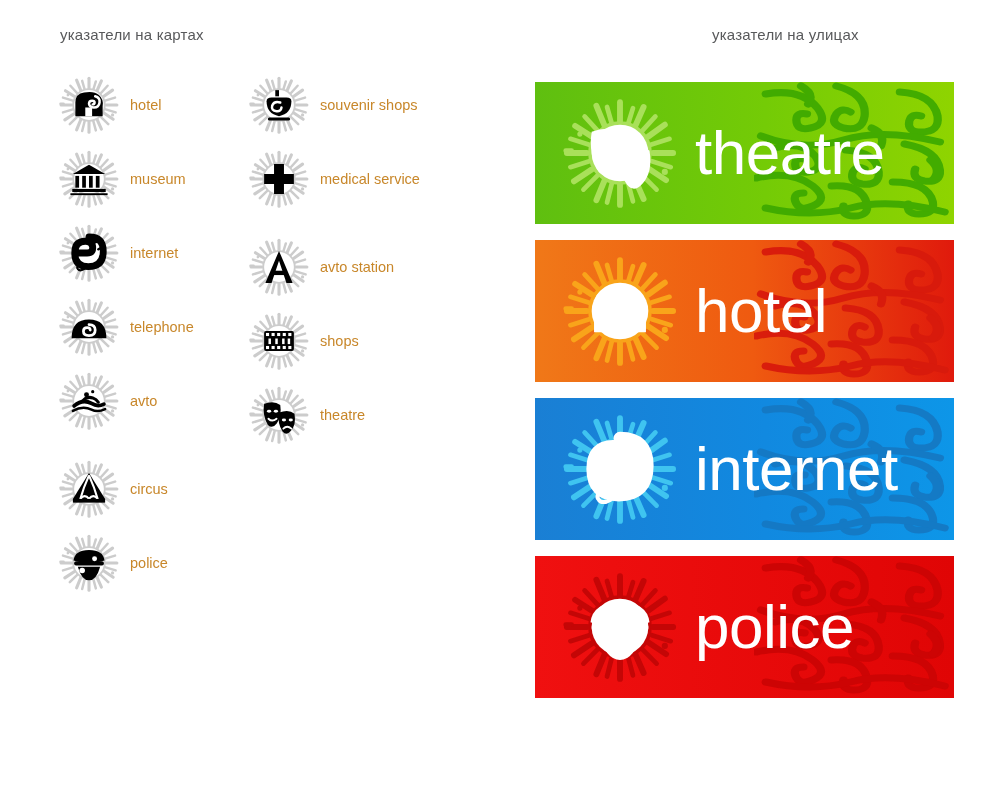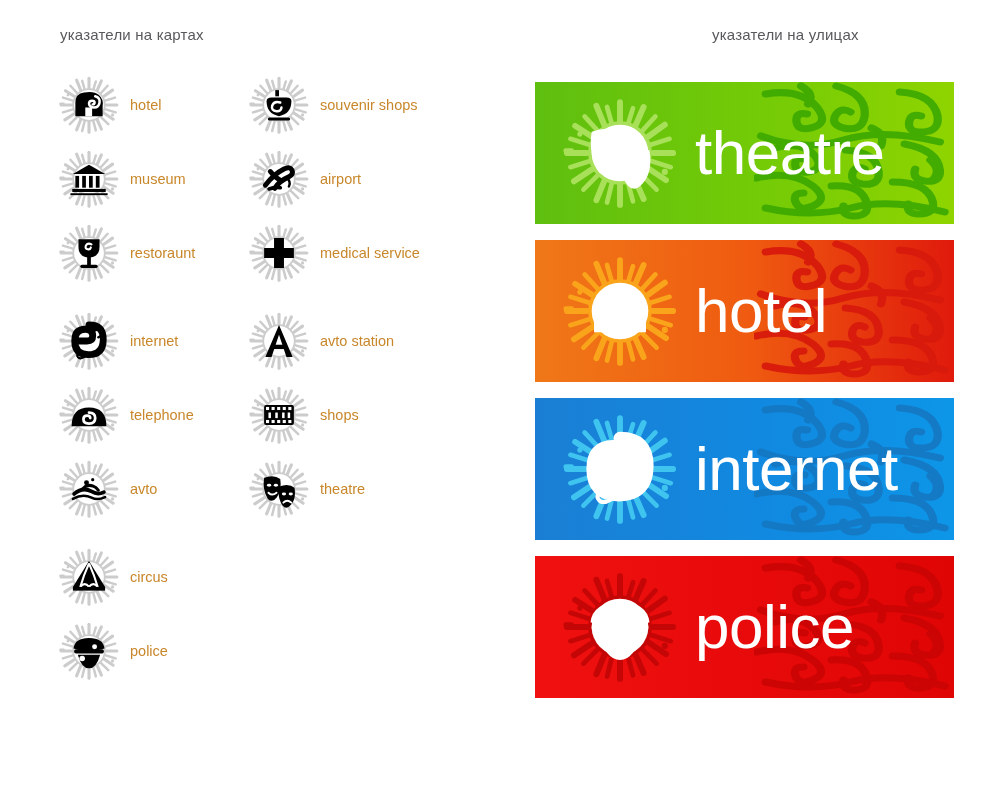--- a/index.html
+++ b/index.html
@@ -336,33 +336,20 @@
               <g style="color:#cccccc">
                 <use href="#sym-burst"></use>
               </g>
               <g style="color:url(#gRed)">
                 <use href="#g-museum"></use>
               </g>
             </svg>
           </div>
           <div class="icon-label">museum</div>
         </div>
-        <div class="icon-row gap-after">
-          <div class="badge">
-            <svg viewBox="0 0 100 100">
-              <g style="color:#cccccc">
-                <use href="#sym-burst"></use>
-              </g>
-              <g style="color:url(#gRed)">
-                <use href="#g-restaurant"></use>
-              </g>
-            </svg>
-          </div>
-          <div class="icon-label">restoraunt</div>
-        </div>
         <div class="icon-row">
           <div class="badge">
             <svg viewBox="0 0 100 100">
               <g style="color:#cccccc">
                 <use href="#sym-burst"></use>
               </g>
               <g style="color:url(#gRed)">
                 <use href="#g-internet-e"></use>
               </g>
             </svg>
@@ -428,33 +415,20 @@
             <svg viewBox="0 0 100 100">
               <g style="color:#cccccc">
                 <use href="#sym-burst"></use>
               </g>
               <g style="color:url(#gRed)">
                 <use href="#g-souvenir"></use>
               </g>
             </svg>
           </div>
           <div class="icon-label">souvenir shops</div>
-        </div>
-        <div class="icon-row">
-          <div class="badge">
-            <svg viewBox="0 0 100 100">
-              <g style="color:#cccccc">
-                <use href="#sym-burst"></use>
-              </g>
-              <g style="color:url(#gRed)">
-                <use href="#g-airplane"></use>
-              </g>
-            </svg>
-          </div>
-          <div class="icon-label">airport</div>
         </div>
         <div class="icon-row gap-after">
           <div class="badge">
             <svg viewBox="0 0 100 100">
               <g style="color:#cccccc">
                 <use href="#sym-burst"></use>
               </g>
               <g style="color:url(#gRed)">
                 <use href="#g-cross"></use>
               </g>

